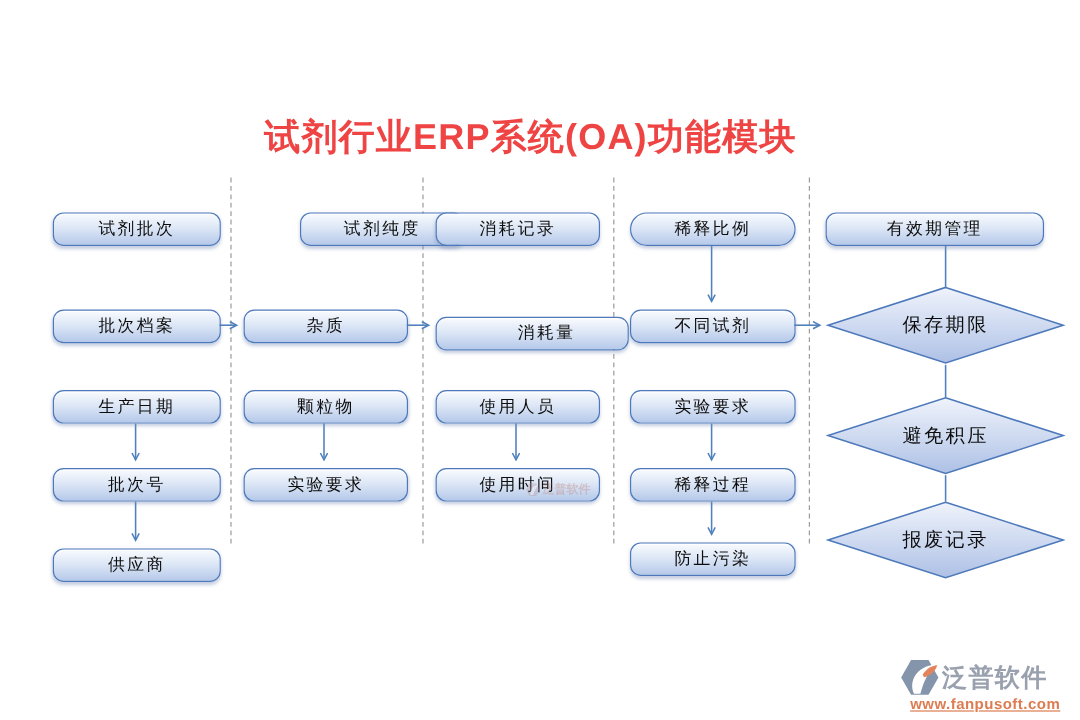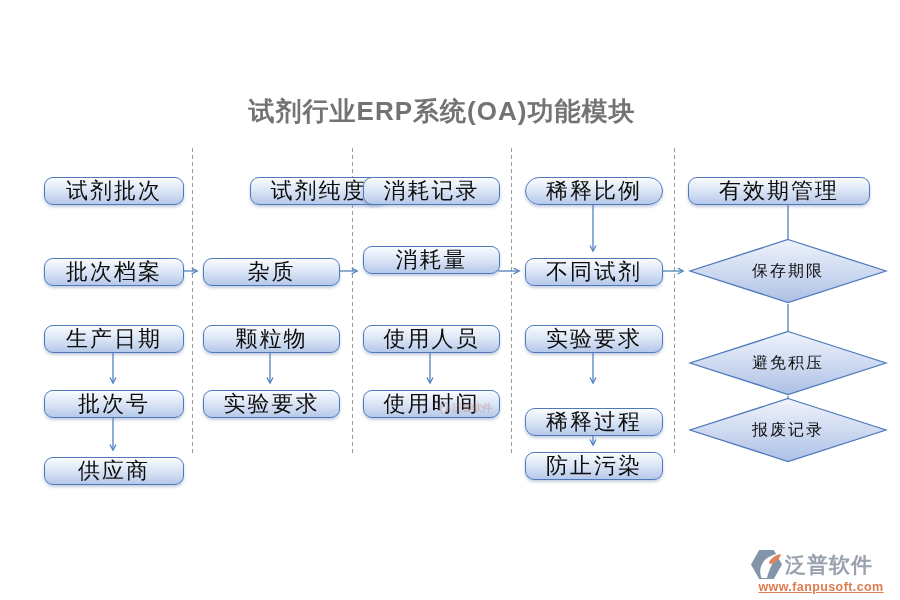--- a/index.html
+++ b/index.html
@@ -2,30 +2,30 @@
 <html><head>
 <meta charset="utf-8">
 <style>
   html,body{margin:0;padding:0;background:#fff;}
   .canvas{
     position:relative;width:900px;height:600px;background:#ffffff;overflow:hidden;
     font-family:"Liberation Sans","DejaVu Sans",sans-serif;
   }
   .title{
     position:absolute;left:0;top:94px;width:884px;text-align:center;
-    font-size:26px;font-weight:bold;color:#737373;letter-spacing:1px;
+    font-size:30px;font-weight:bold;color:#ef4444;letter-spacing:1px;
   }
   .layer{position:absolute;left:0;top:0;z-index:1;}
   .box{
     position:absolute;height:26px;z-index:2;border-radius:9px;
     border:1px solid #4d79bb;
     background:linear-gradient(180deg,#f9fbfe 0%,#dde7f6 45%,#b6c9ea 100%);
     box-shadow:inset 0 1px 0 rgba(255,255,255,.9), 0 2px 3px rgba(125,145,185,.45);
     display:flex;align-items:center;justify-content:center;
-    font-size:22px;color:#0d0d0d;letter-spacing:2px;
+    font-size:14px;color:#0d0d0d;letter-spacing:2px;
   }
   .diamond{position:absolute;width:200px;height:66px;z-index:2;}
   .diamond svg{position:absolute;left:0;top:0;}
   .diamond .dlabel{
     position:absolute;inset:0;display:flex;align-items:center;justify-content:center;
     font-size:16px;color:#0d0d0d;letter-spacing:2px;
   }
   .watermark{position:absolute;left:750px;top:548px;width:142px;z-index:3;}
   .wm-row{display:flex;align-items:center;gap:2px;}
   .wm-brand{font-size:21px;font-weight:bold;color:#9aa1ae;letter-spacing:1px;}
@@ -88,45 +88,45 @@
   <div class="box" style="left:44px;top:325px;width:138px;">生产日期</div>
   <div class="box" style="left:44px;top:457px;width:138px;">供应商</div>
   <div class="box" style="left:44px;top:390px;width:138px;">批次号</div>
 
   <div class="box" style="left:203px;top:177px;width:135px;margin-left:47px;">试剂纯度</div>
   <div class="box" style="left:203px;top:258px;width:135px;">杂质</div>
   <div class="box" style="left:203px;top:325px;width:135px;">颗粒物</div>
   <div class="box" style="left:203px;top:390px;width:135px;">实验要求</div>
 
   <div class="box" style="left:363px;top:177px;width:135px;">消耗记录</div>
-  <div class="box" style="left:363px;top:246px;width:135px;">消耗量</div>
+  <div class="box" style="left:363px;top:264px;width:135px;padding-left:24px;">消耗量</div>
   <div class="box" style="left:363px;top:325px;width:135px;">使用人员</div>
   <div class="box" style="left:363px;top:390px;width:135px;">使用时间</div>
 
   <div class="box" style="left:525px;top:177px;width:136px;border-radius:14px;">稀释比例</div>
   <div class="box" style="left:525px;top:258px;width:136px;">不同试剂</div>
   <div class="box" style="left:525px;top:325px;width:136px;">实验要求</div>
-  <div class="box" style="left:525px;top:408px;width:136px;border-radius:10px;">稀释过程</div>
+  <div class="box" style="left:525px;top:390px;width:136px;">稀释过程</div>
   <div class="box" style="left:525px;top:452px;width:136px;">防止污染</div>
 
   <div class="box" style="left:688px;top:177px;width:180px;">有效期管理</div>
 
   <div class="diamond" style="left:688px;top:238px;">
     <svg width="200" height="66">
       <polygon points="100,1.5 198,33 100,64.5 2,33" fill="url(#dg)" stroke="#4d79bb" stroke-width="1.3"></polygon>
     </svg>
     <span class="dlabel">保存期限</span>
   </div>
   <div class="diamond" style="left:688px;top:330px;">
     <svg width="200" height="66">
       <polygon points="100,1.5 198,33 100,64.5 2,33" fill="url(#dg)" stroke="#4d79bb" stroke-width="1.3"></polygon>
     </svg>
     <span class="dlabel">避免积压</span>
   </div>
-  <div class="diamond" style="left:688px;top:397px;">
+  <div class="diamond" style="left:688px;top:417px;">
     <svg width="200" height="66">
       <polygon points="100,1.5 198,33 100,64.5 2,33" fill="url(#dg)" stroke="#4d79bb" stroke-width="1.3"></polygon>
     </svg>
     <span class="dlabel">报废记录</span>
   </div>
 
   <div class="faint-wm">
     <svg width="12" height="12" viewBox="0 0 34 34">
       <polygon points="9,2 25,2 33,17 25,32 9,32 1,17" fill="#b78a85"></polygon>
       <path d="M12 30 C 8 20, 14 8, 30 6 C 22 16, 20 24, 18 30 Z" fill="#fff"></path>

